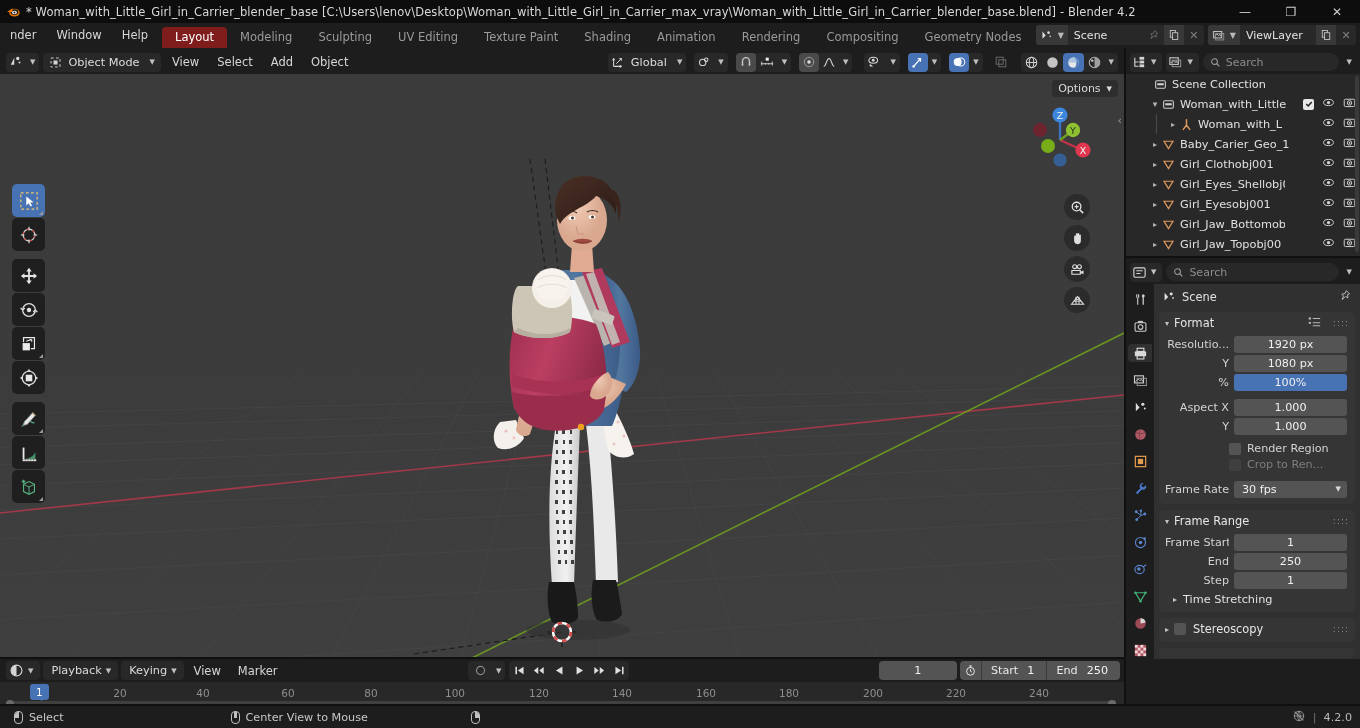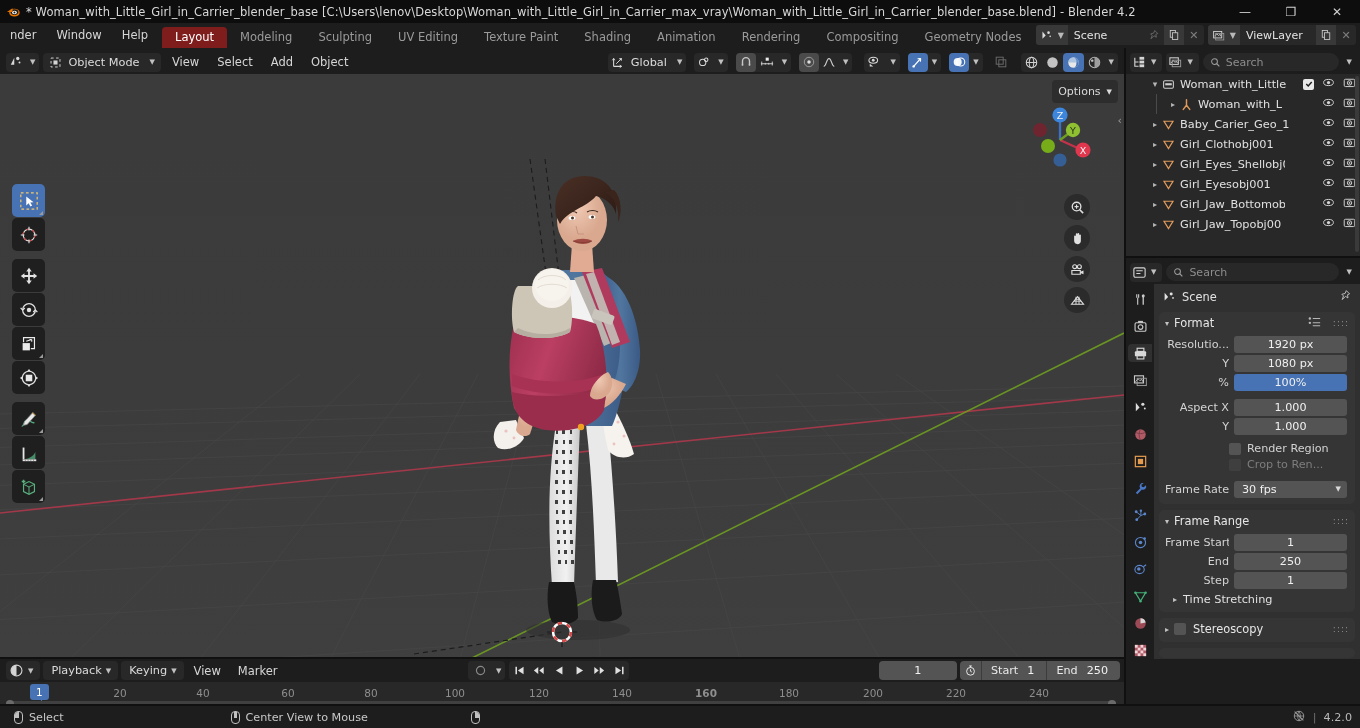--- a/index.html
+++ b/index.html
@@ -62,21 +62,21 @@
   .hlabel { font-size:11.3px; color:#dcdcdc; padding:0 6px 0 3px; }
   .hmenu { font-size:11.5px; color:#d6d6d6; padding:0 7px; }
   .modebox { display:flex; align-items:center; background:#282828; border-radius:4px; height:19px; padding:0 2px;}
 
   
   .viewport {
     position:absolute; top:74px; left:0; width:1124px; height:585px;
     background:#3c3c3c; overflow:hidden;
   }
   .opts {
-    position:absolute; right:6px; top:6px; height:23px; display:flex; align-items:center;
+    position:absolute; right:6px; top:6px; height:17px; display:flex; align-items:center;
     background:#2d2d2d; border-radius:4px; padding:0 6px; font-size:11px; color:#dadada;
   }
   .vp-text { position:absolute; left:66px; top:110px; font-size:11.3px; color:#d8d8d8; line-height:17px; text-shadow:0 1px 2px rgba(0,0,0,.8);}
 
   
   .toolbar { position:absolute; left:12px; top:110px; width:33px; display:flex; flex-direction:column; gap:1px; }
   .tool { width:33px; height:33px; background:#1f1f1f; border-radius:5px; display:flex;align-items:center;justify-content:center; position:relative;}
   .tool.active { background:#4772b3; }
   .tool .corner { position:absolute; right:2px; bottom:2px; width:0;height:0;border-left:4px solid transparent;border-bottom:4px solid #9a9a9a;}
   .tool.sep { margin-top:7px; }
@@ -767,20 +767,30 @@
           <circle cx="6.6" cy="6.6" r="4.2" fill="none" stroke="#9c9c9c" stroke-width="1.5"></circle>
           <path d="M9.8 9.8 L13.6 13.6" stroke="#9c9c9c" stroke-width="1.7"></path>
         </svg>
         <span>Search</span>
       </div>
       <div class="caret">▼</div>
     </div>
 
     <div class="ol-body">
 
+      <div class="ol-row" style="padding-left:14px;">
+        <span class="disc"></span>
+        <span style="margin-right:5px;display:flex;">
+          <svg width="13" height="13" viewBox="0 0 16 16">
+              <rect x="2" y="3.5" width="12" height="9" rx="1.5" fill="none" stroke="#cfcfcf" stroke-width="1.3"></rect>
+              <rect x="4" y="6.4" width="8" height="2.6" fill="#cfcfcf"></rect>
+            </svg>
+        </span>
+        <span class="nm">Scene Collection</span>
+      </div>
 
       <div class="ol-row" style="padding-left:22px;">
         <span class="disc" style="font-size:9px;">▾</span>
         <span style="margin-right:5px;display:flex;">
           <svg width="13" height="13" viewBox="0 0 16 16">
               <rect x="2" y="3.5" width="12" height="9" rx="1.5" fill="none" stroke="#cfcfcf" stroke-width="1.3"></rect>
               <rect x="4" y="6.4" width="8" height="2.6" fill="#cfcfcf"></rect>
             </svg>
         </span>
         <span class="nm">Woman_with_Little</span>
@@ -1282,21 +1292,21 @@
     </div>
 
     <div class="tl-ruler">
       <div class="tl-tick" style="left:120px;">20</div>
       <div class="tl-tick" style="left:203px;">40</div>
       <div class="tl-tick" style="left:288px;">60</div>
       <div class="tl-tick" style="left:371px;">80</div>
       <div class="tl-tick" style="left:455px;">100</div>
       <div class="tl-tick" style="left:539px;">120</div>
       <div class="tl-tick" style="left:622px;">140</div>
-      <div class="tl-tick" style="left:706px;font-weight:bold;">160</div>
+      <div class="tl-tick" style="left:706px;">160</div>
       <div class="tl-tick" style="left:789px;">180</div>
       <div class="tl-tick" style="left:873px;">200</div>
       <div class="tl-tick" style="left:956px;text-align:right;">220</div>
       <div class="tl-tick" style="left:1039px;">240</div>
       <div class="tl-play" style="left:30px;">1</div>
       <div class="tl-playline" style="left:41px;"></div>
       <div class="tl-sb">
         <div class="knob"></div>
         <div class="knob r"></div>
       </div>

